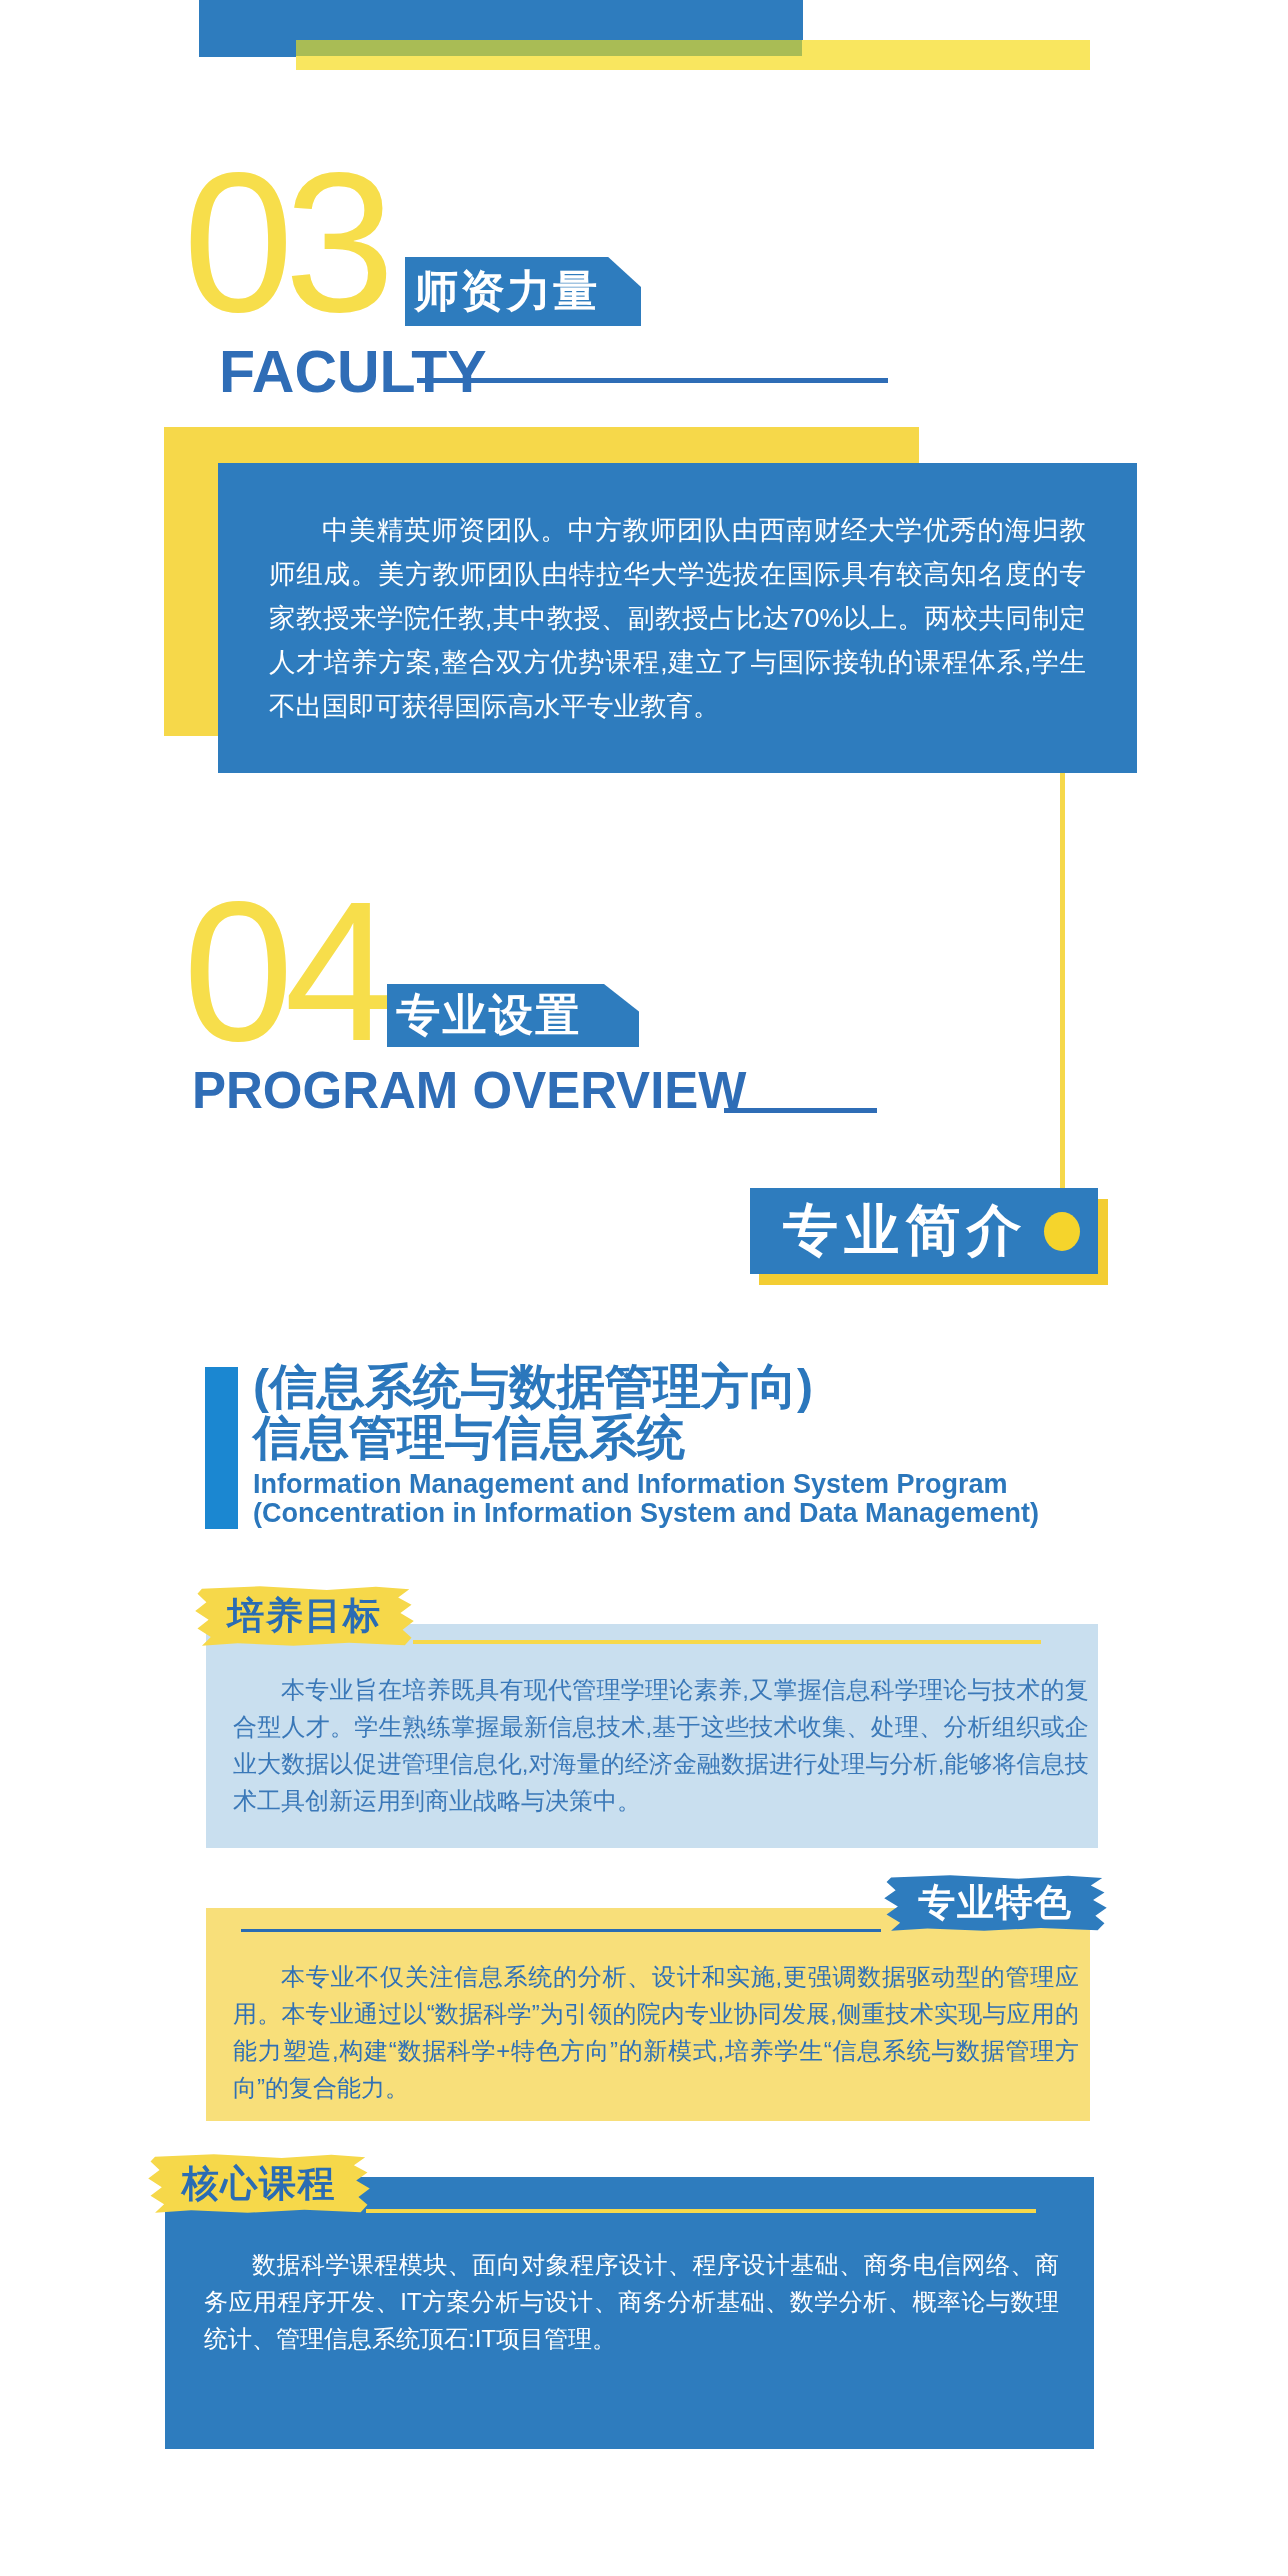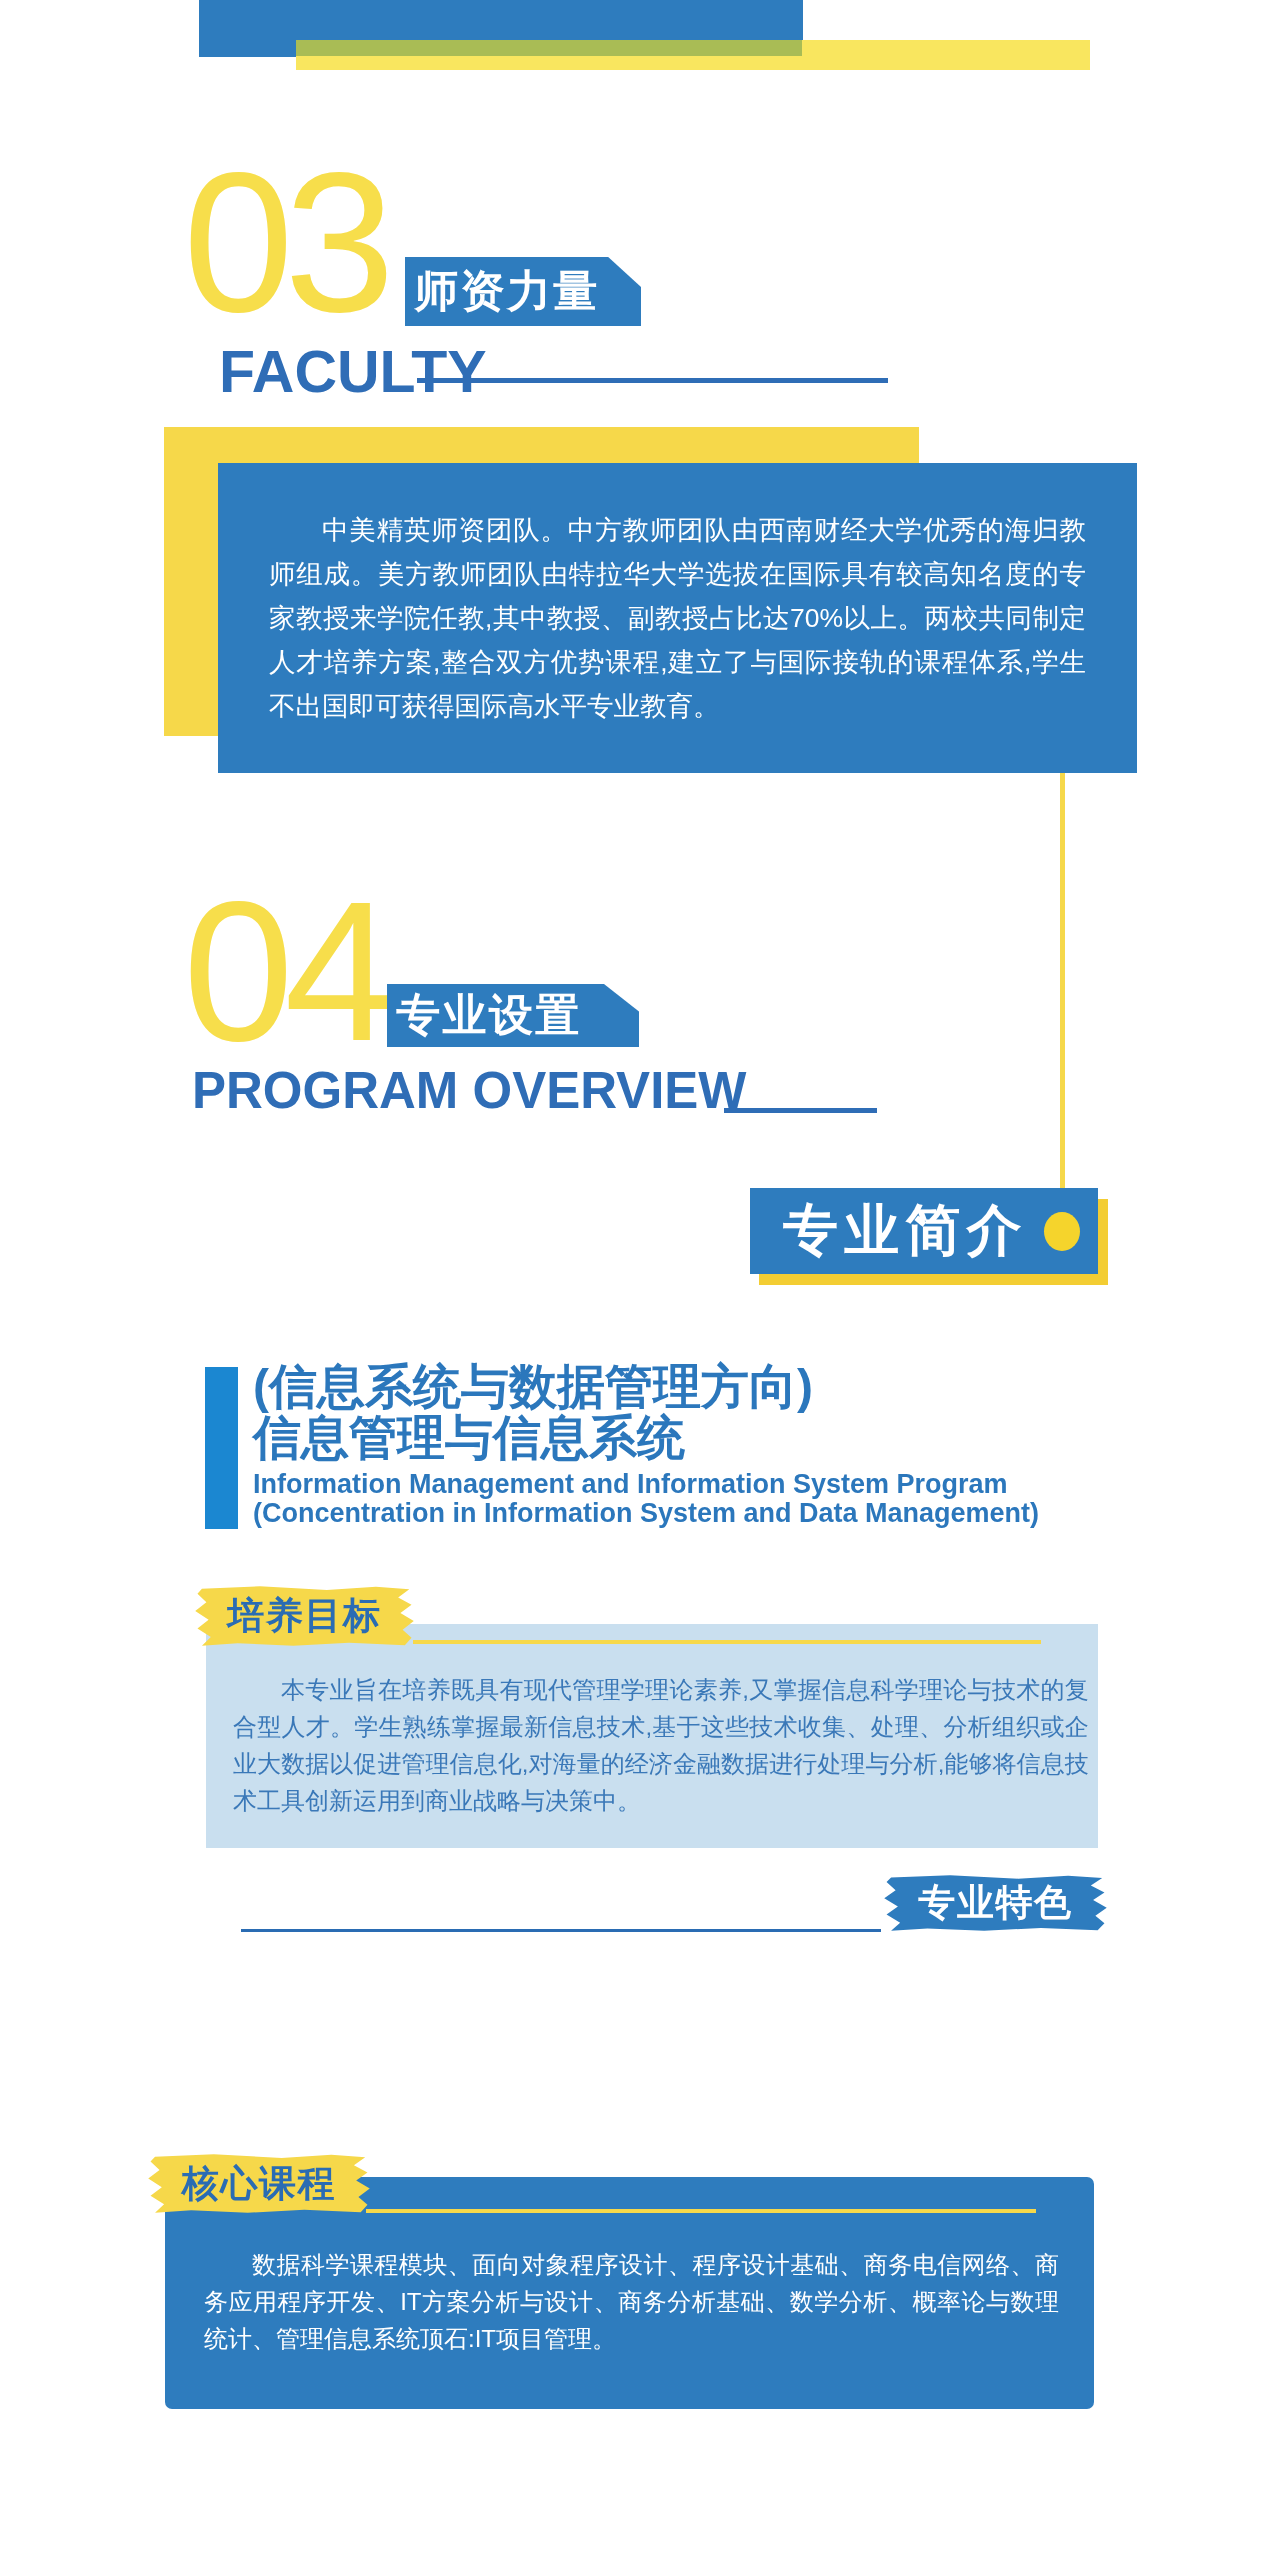--- a/index.html
+++ b/index.html
@@ -89,22 +89,22 @@
   }
   .goals-box {
     left:206px; top:1624px; width:892px; height:224px; background:#C9DFEF;
     padding:47px 9.3px 0 27px; color:#3A78B8;
   }
   .features-box {
     left:206px; top:1908px; width:884px; height:213px; background:#F8DF7A;
     padding:50px 11px 0 27px; color:#2F70B5;
   }
   .courses-box {
-    left:165px; top:2177px; width:929px; height:232px; background:#2E7CBE;
-    padding:69px 35px 0 39px; color:#ffffff;border-radius:7px;
+    left:165px; top:2177px; width:929px; height:272px; background:#2E7CBE;
+    padding:69px 35px 0 39px; color:#ffffff;
   }
 </style>
 </head>
 <body>
 
 <div class="page">
 
   <div class="abs top-blue-bar"></div>
   <div class="abs top-yellow-bar"></div>
   <div class="abs top-olive"></div>
@@ -146,20 +146,23 @@
   </div>
 
   <div class="abs body-box goals-box">
     <span>本专业旨在培养既具有现代管理学理论素养,又掌握信息科学理论与技术的复合型人才。学生熟练掌握最新信息技术,基于这些技术收集、处理、分析组织或企业大数据以促进管理信息化,对海量的经济金融数据进行处理与分析,能够将信息技术工具创新运用到商业战略与决策中。</span>
   </div>
   <div class="abs goals-line"></div>
   <div class="abs torn goals-banner">
     <span>培养目标</span>
   </div>
 
+  <div class="abs body-box features-box">
+    <span>本专业不仅关注信息系统的分析、设计和实施,更强调数据驱动型的管理应用。本专业通过以“数据科学”为引领的院内专业协同发展,侧重技术实现与应用的能力塑造,构建“数据科学+特色方向”的新模式,培养学生“信息系统与数据管理方向”的复合能力。</span>
+  </div>
   <div class="abs features-line"></div>
   <div class="abs torn features-banner">
     <span>专业特色</span>
   </div>
 
   <div class="abs body-box courses-box">
     <span>数据科学课程模块、面向对象程序设计、程序设计基础、商务电信网络、商务应用程序开发、IT方案分析与设计、商务分析基础、数学分析、概率论与数理统计、管理信息系统顶石:IT项目管理。</span>
   </div>
   <div class="abs courses-line"></div>
   <div class="abs torn courses-banner">

